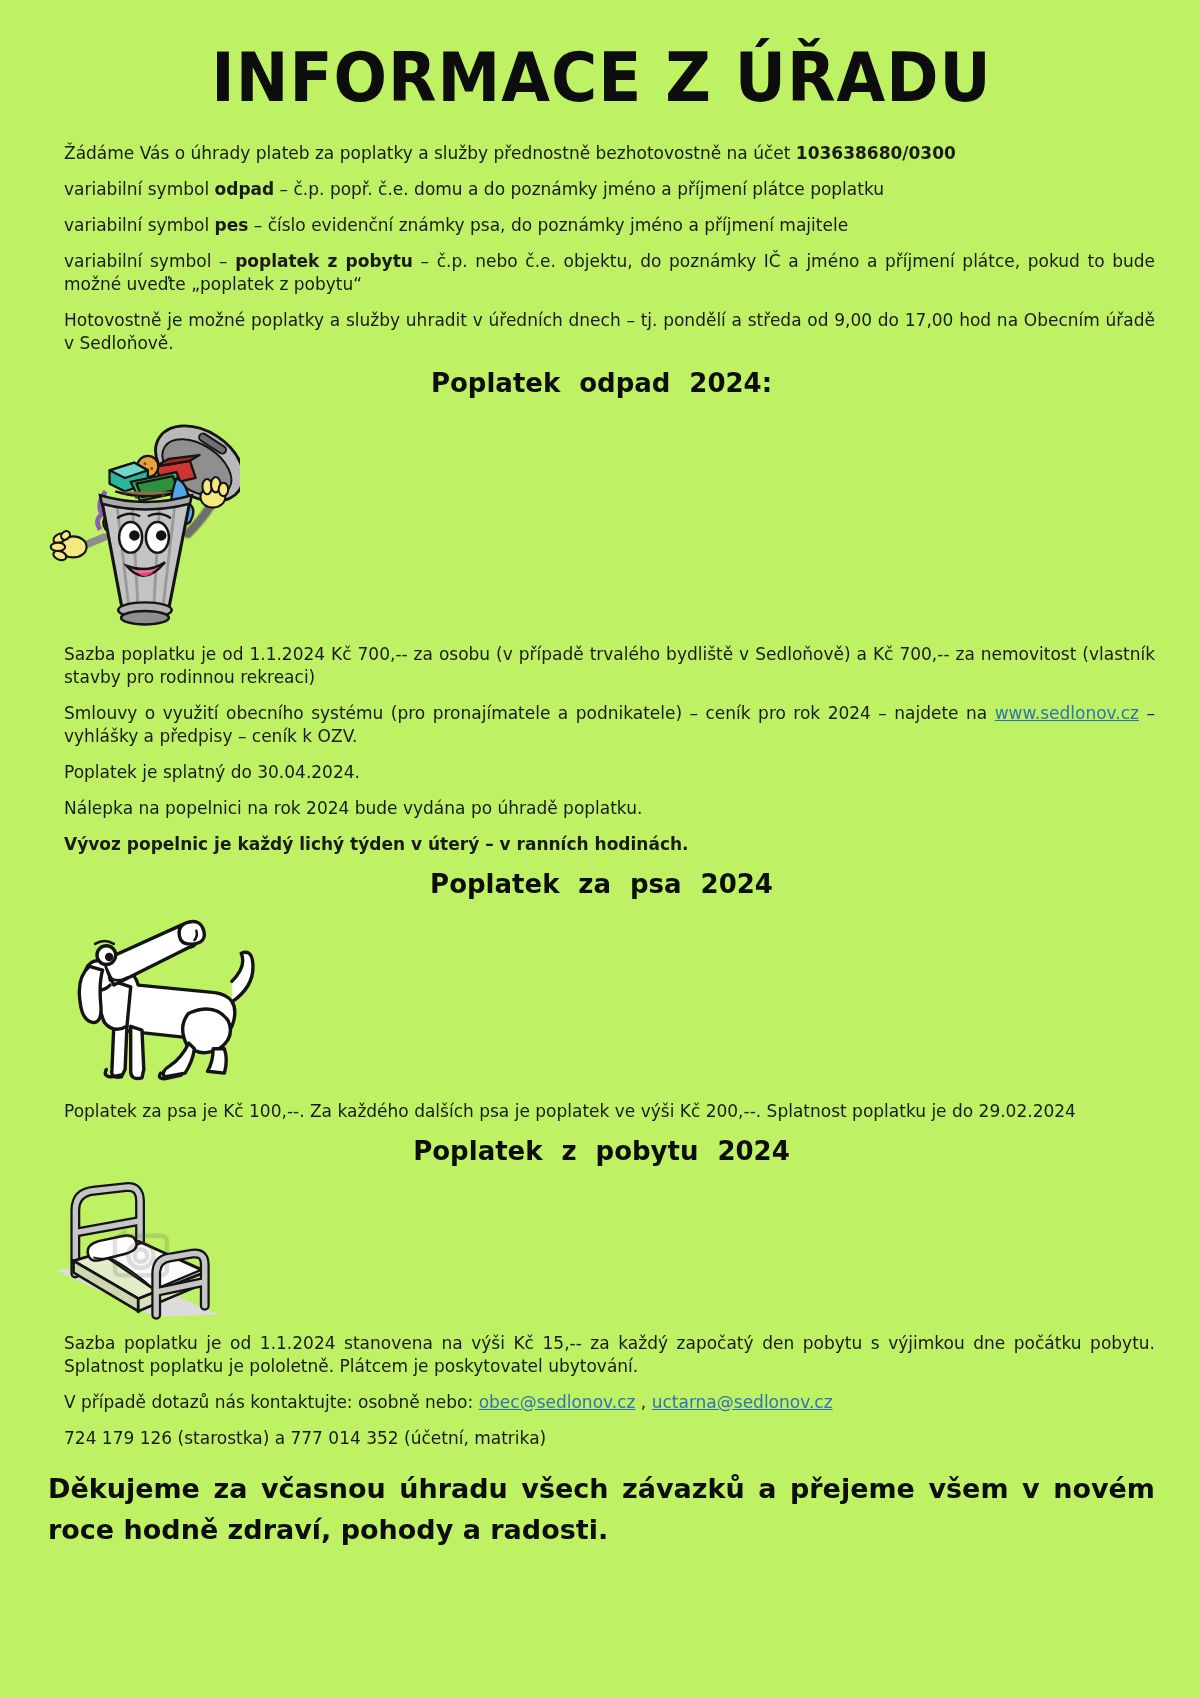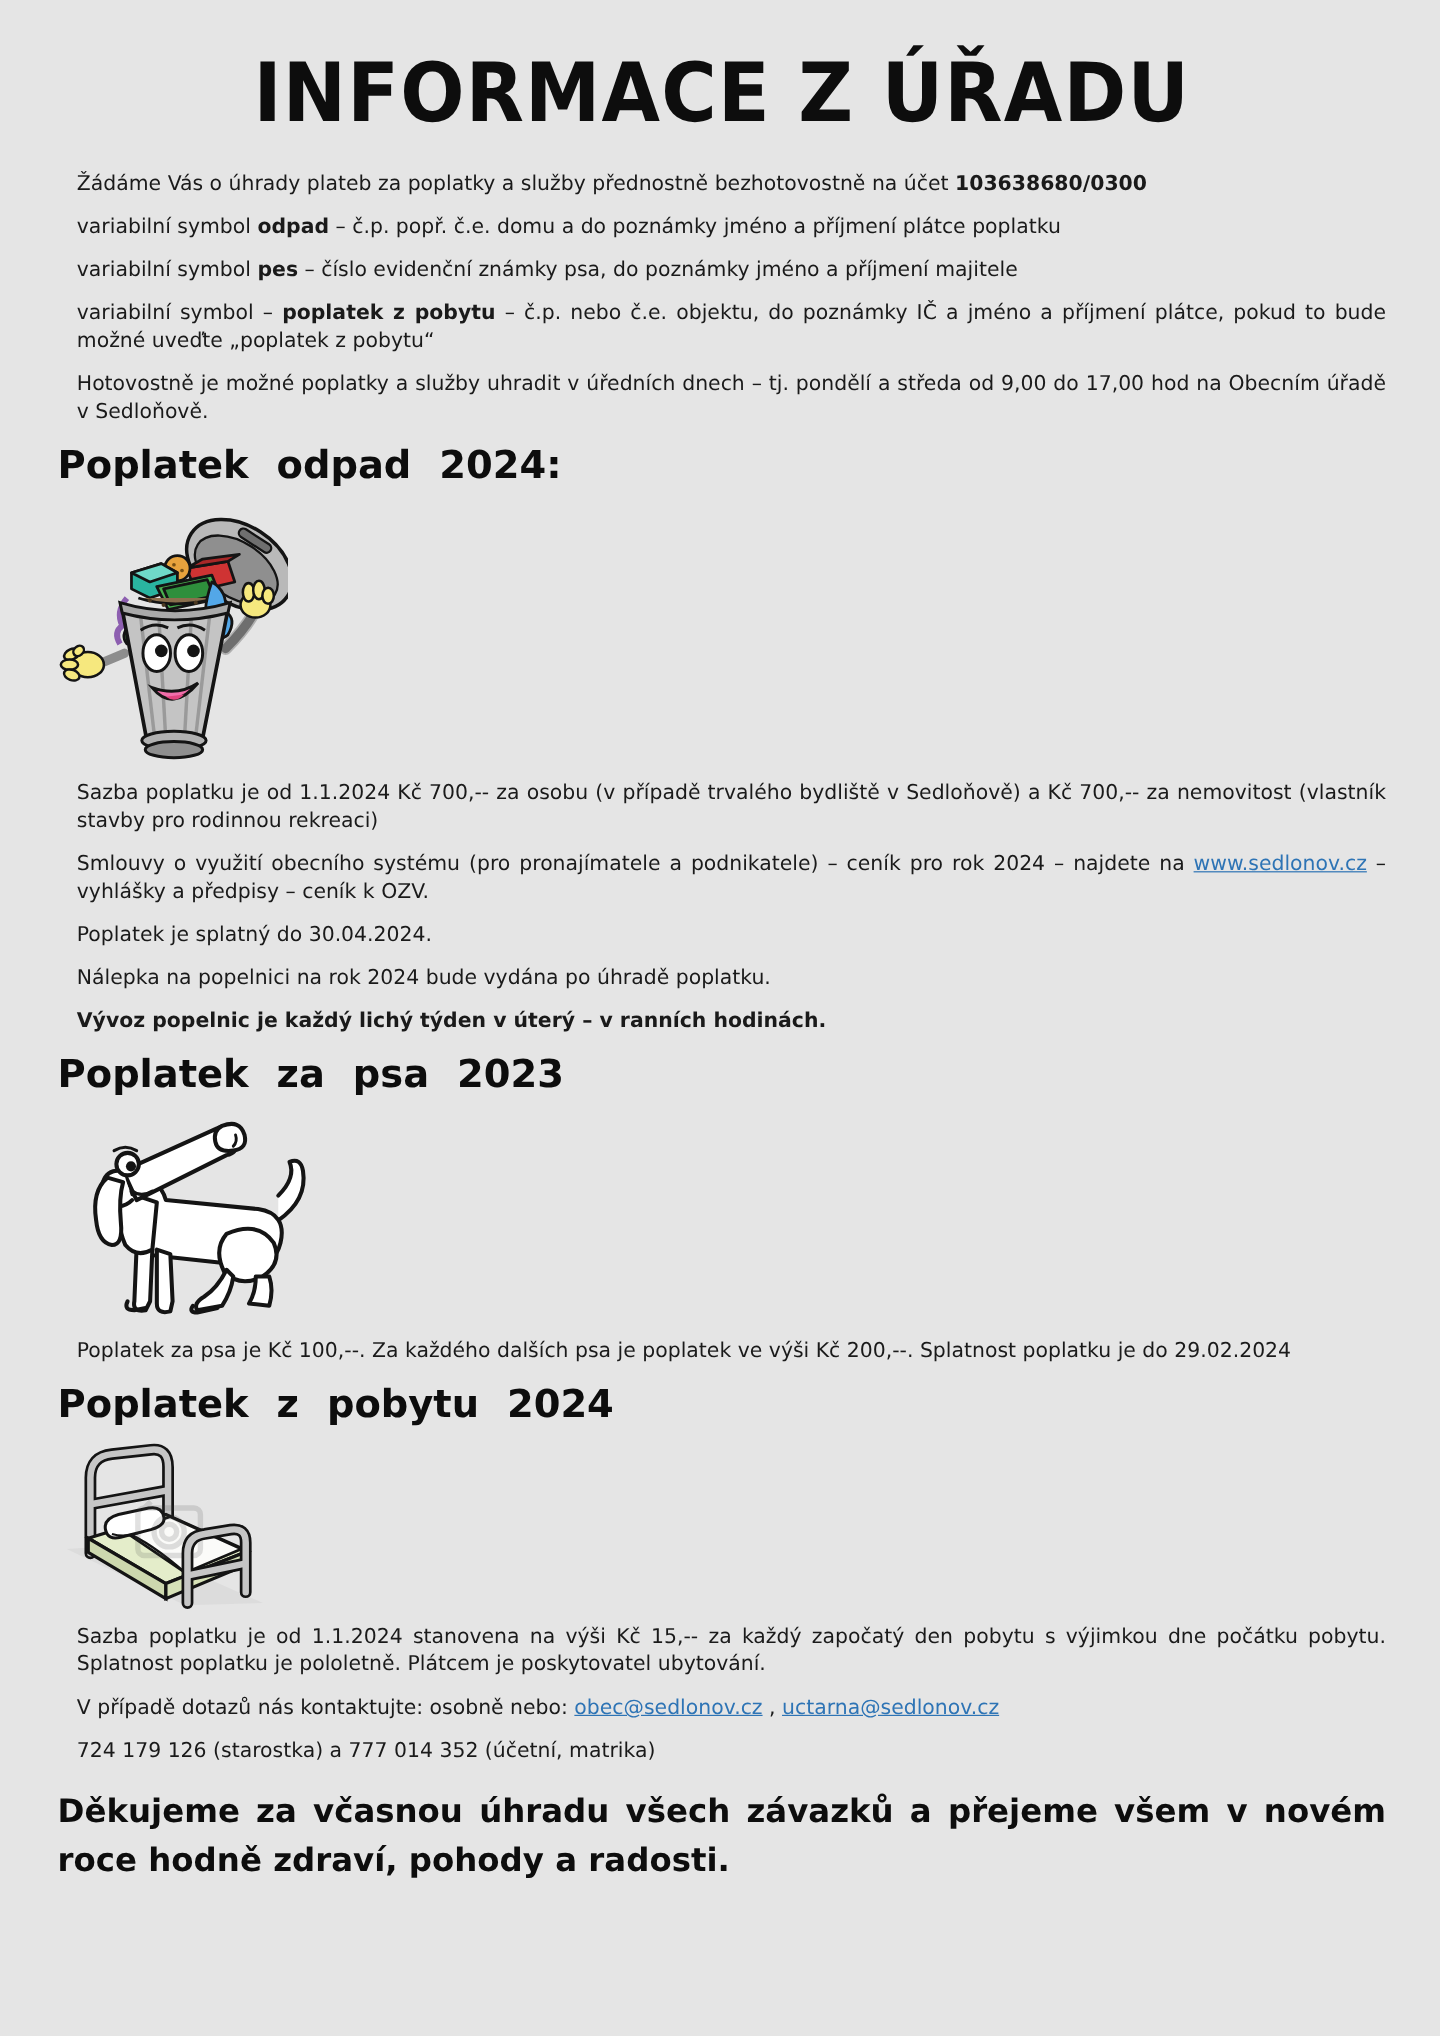--- a/index.html
+++ b/index.html
@@ -1,21 +1,21 @@
 <!DOCTYPE html>
 <html lang="cs"><head>
 <meta charset="utf-8">
 <style>
   html,body{margin:0;padding:0;background:#ffffff;}
   .page{
     position:relative;
     width:1200px;height:1697px;
     box-sizing:border-box;
     padding:30px 45px 0 48px;
-    background:#e5e5e5;
+    background:#bef264;
     font-family:"DejaVu Sans", sans-serif;
     color:#1a1a1a;
     overflow:hidden;
   }
   .title{
     margin:14px 0 30px 0;
     text-align:center;
     font-size:63px;
     line-height:1.08;
     font-weight:800;
@@ -27,25 +27,26 @@
     margin:0 0 13px 16px;
     font-size:17px;
     line-height:23px;
     text-align:justify;
   }
   p.body:last-child{margin-bottom:0;}
   b{font-weight:700;}
   .bold-par{font-weight:700;}
   h2.section{
     margin:10px 0 12px 0;
-    font-size:32px;
+    font-size:26px;
     line-height:1.2;
     font-weight:700;
     word-spacing:0.38em;
     color:#0d0d0d;
+    text-align:center;
   }
   a.doc-link{
     color:#2E74B5;
     text-decoration:underline;
     cursor:pointer;
   }
   .figure{display:block;margin:4px 0 10px 0;}
   .figure svg{display:block;}
   .closing{
     margin:18px 0 0 0;
@@ -152,21 +153,21 @@
   <p class="body">Sazba poplatku je od 1.1.2024  Kč 700,-- za osobu (v případě trvalého bydliště v Sedloňově)  a  Kč 700,-- za nemovitost (vlastník stavby pro rodinnou rekreaci)</p>
 
   <p class="body"><span>Smlouvy o využití obecního systému (pro pronajímatele a podnikatele) – ceník pro rok 2024 – najdete na </span><a class="doc-link">www.sedlonov.cz</a><span> – vyhlášky a předpisy – ceník k OZV.</span></p>
 
   <p class="body">Poplatek je splatný do 30.04.2024.</p>
 
   <p class="body">Nálepka na popelnici na rok 2024 bude vydána po úhradě poplatku.</p>
 
   <p class="body bold-par">Vývoz popelnic je každý lichý týden v úterý – v ranních hodinách.</p>
 
-  <h2 class="section">Poplatek za psa 2023</h2>
+  <h2 class="section">Poplatek za psa 2024</h2>
 
   <span class="figure">
     <svg width="216" height="178" viewBox="0 0 230 190" xmlns="http://www.w3.org/2000/svg">
       <g fill="#ffffff" stroke="#141414" stroke-width="3.6" stroke-linejoin="round" stroke-linecap="round">
 
         <path d="M196,96 Q222,78 218,52 Q216,40 206,44 Q212,58 196,74" fill="#ffffff"></path>
 
         <path d="M66,64 Q90,56 96,78 L178,86 Q204,90 198,116 Q192,140 166,136 L92,128 Q64,126 62,100 Z"></path>
 
         <path d="M150,108 Q178,96 192,116 Q200,134 182,146 Q162,156 148,142 Q138,122 150,108 Z"></path>

